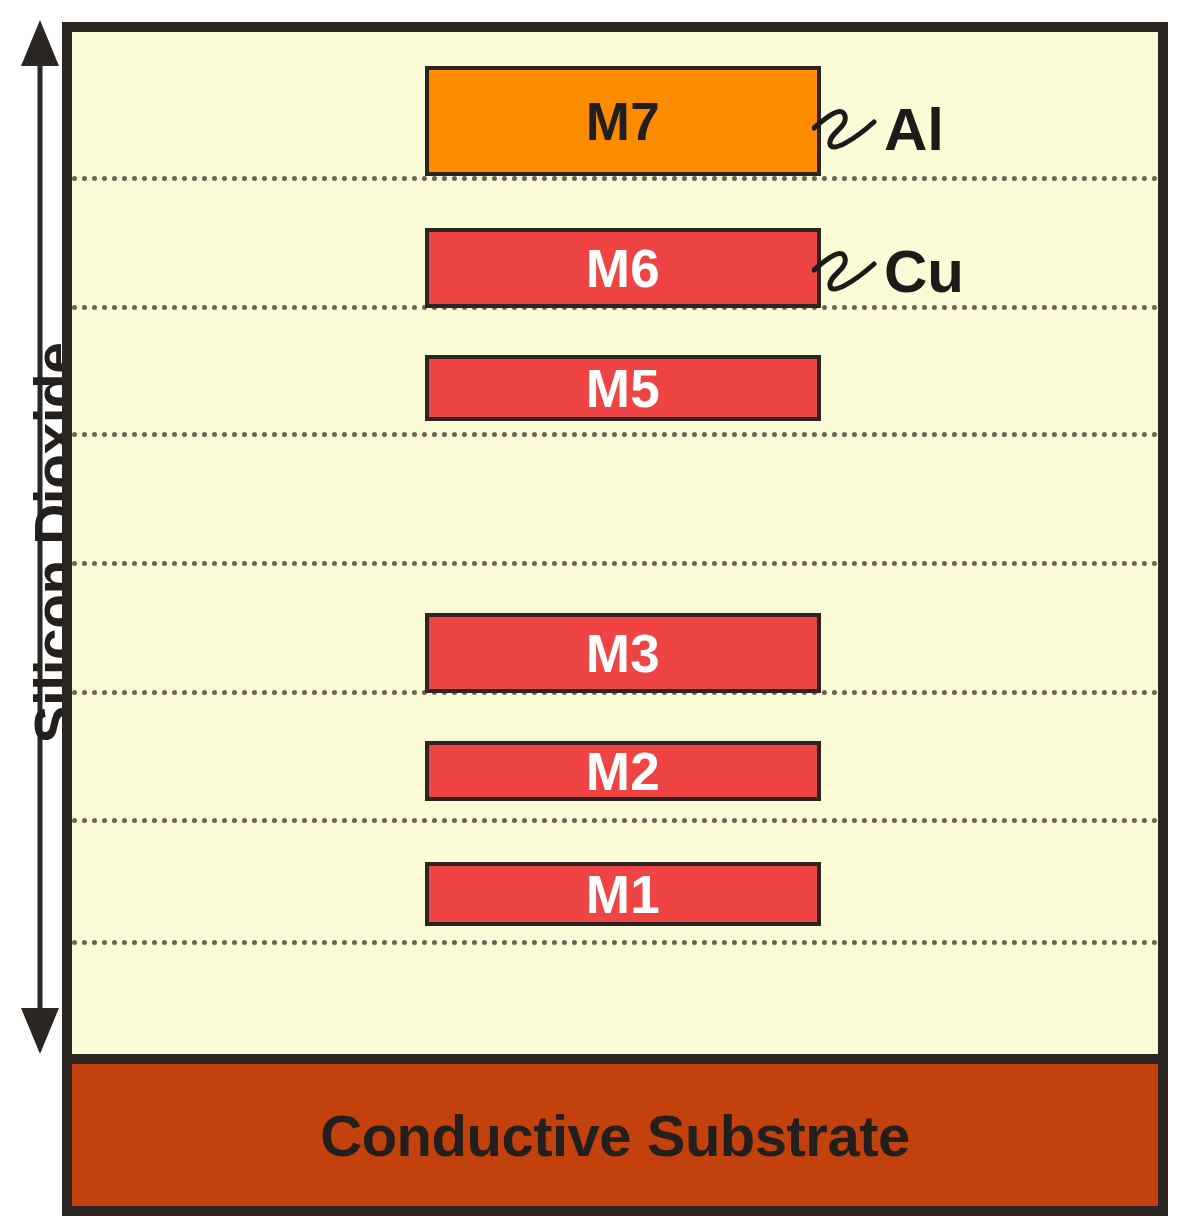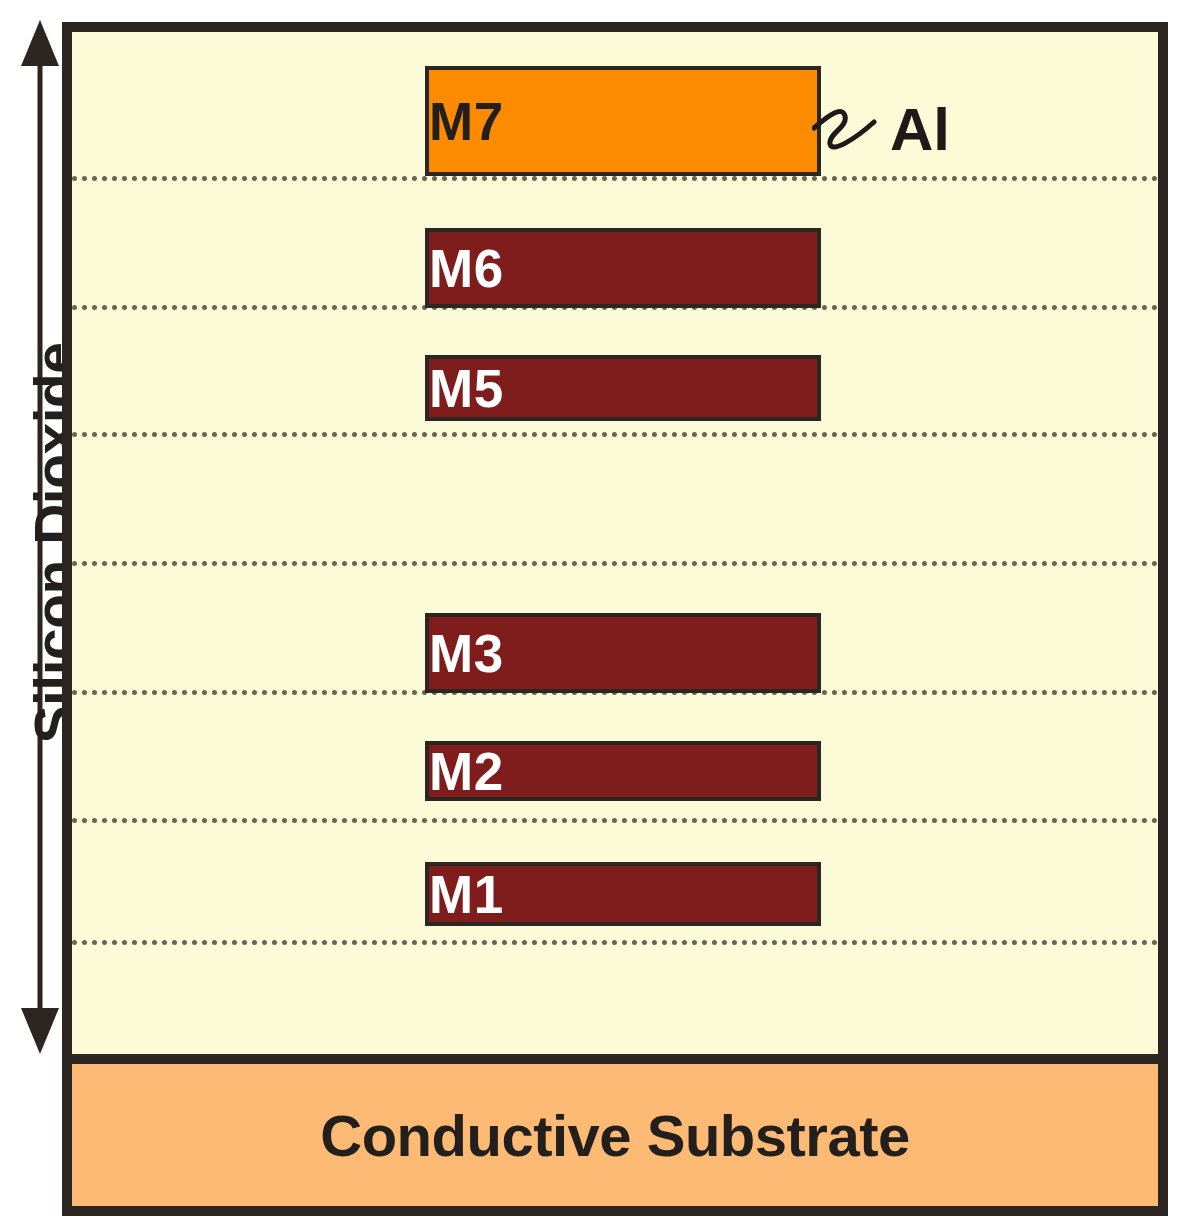--- a/index.html
+++ b/index.html
@@ -84,27 +84,28 @@
 
   
   .metal {
     position: absolute;
     left: 353px;
     width: 396px;
     box-sizing: border-box;
     border: 4px solid #2b2622;
     display: flex;
     align-items: center;
+    justify-content: center;
     font-size: 53px;
     font-weight: bold;
     letter-spacing: 0.5px;
     font-family: "Liberation Sans", sans-serif;
   }
   .metal.cu {
-    background: #7f1d1d;
+    background: #ef4444;
     color: #ffffff;
   }
   .metal.al {
     background: #fc8b00;
     color: #231f1c;
   }
 
   
   .callout {
     position: absolute;
@@ -115,29 +116,29 @@
   .callout .squiggle {
     width: 70px;
     height: 60px;
     flex: none;
   }
   .callout .sym {
     font-size: 60px;
     font-weight: bold;
     color: #1d1a17;
     line-height: 1;
-    margin-left: 8px;
+    margin-left: 2px;
     font-family: "Liberation Sans", sans-serif;
   }
 
   
   .substrate {
     position: relative;
     flex: 1 1 auto;
-    background: #fdba74;
+    background: #c2410c;
     border-top: 10px solid #2b2622;
     display: flex;
     align-items: center;
     justify-content: center;
   }
   .substrate-label {
     font-size: 58px;
     font-weight: bold;
     color: #231f1c;
     letter-spacing: -0.5px;
@@ -194,20 +195,26 @@
         <span>M1</span>
       </div>
 
       <div class="callout" style="left:740px;top:58px">
         <svg class="squiggle" viewBox="0 0 70 60" xmlns="http://www.w3.org/2000/svg">
           <path d="M2 28 C 18 14, 30 6, 33 16 C 36 27, 16 34, 18 44 C 20 53, 42 40, 62 22" fill="none" stroke="#1d1a17" stroke-width="5" stroke-linecap="round" stroke-linejoin="round"></path>
         </svg>
         <span class="sym">Al</span>
       </div>
 
+      <div class="callout" style="left:740px;top:200px">
+        <svg class="squiggle" viewBox="0 0 70 60" xmlns="http://www.w3.org/2000/svg">
+          <path d="M2 28 C 18 14, 30 6, 33 16 C 36 27, 16 34, 18 44 C 20 53, 42 40, 62 22" fill="none" stroke="#1d1a17" stroke-width="5" stroke-linecap="round" stroke-linejoin="round"></path>
+        </svg>
+        <span class="sym">Cu</span>
+      </div>
 
     </div>
 
     <div class="substrate">
       <span class="substrate-label">Conductive Substrate</span>
     </div>
 
   </div>
 </div>
 

